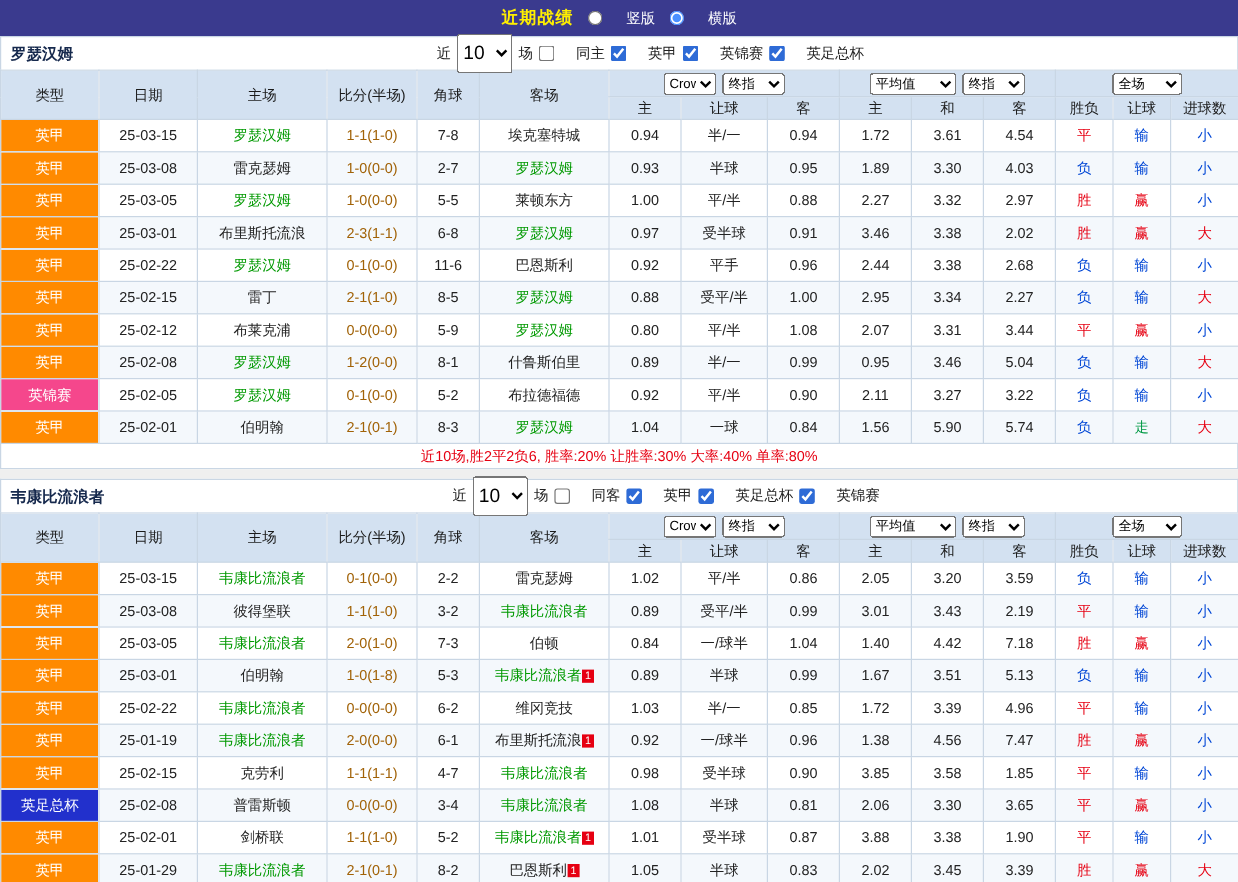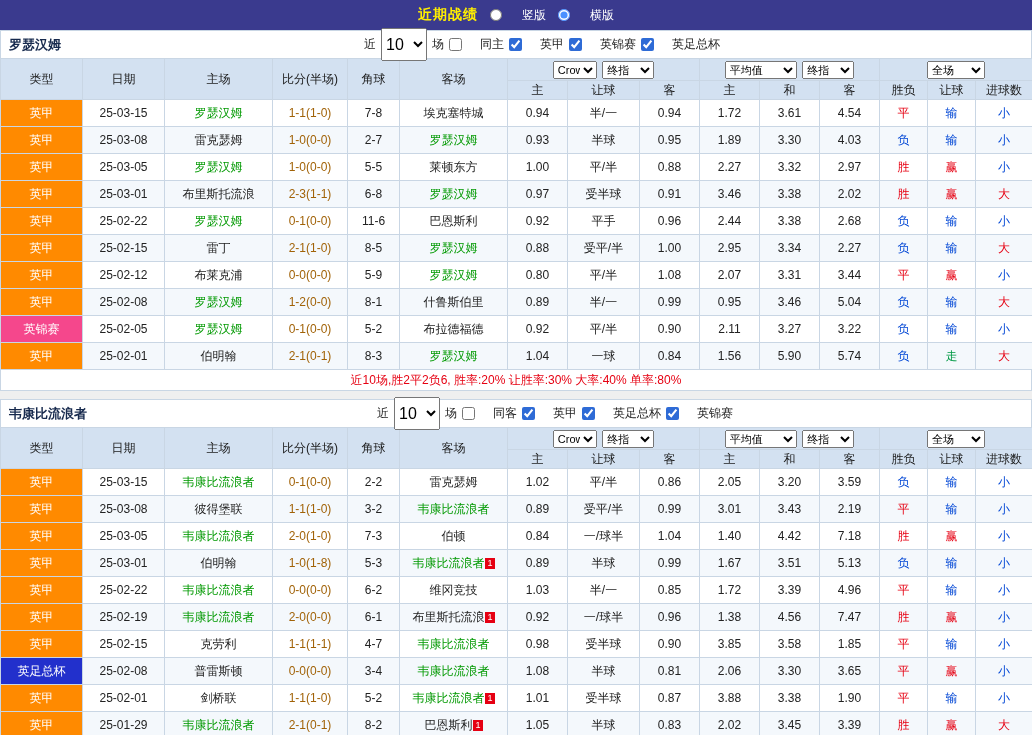--- a/index.html
+++ b/index.html
@@ -484,21 +484,21 @@
         <td>1.72</td>
         <td>3.39</td>
         <td>4.96</td>
         <td class="c-red">平</td>
         <td class="c-blue">输</td>
         <td class="c-blue">小</td>
       </tr>
 
       <tr>
         <td class="b-orange">英甲</td>
-        <td>25-02-19</td>
+        <td>25-01-19</td>
         <td><span class="t-focus">韦康比流浪者</span></td>
         <td class="score">2-0(0-0)</td>
         <td>6-1</td>
         <td><span class="t-opp">布里斯托流浪</span><span class="rc">1</span></td>
         <td>0.92</td>
         <td>一/球半</td>
         <td>0.96</td>
         <td>1.38</td>
         <td>4.56</td>
         <td>7.47</td>

